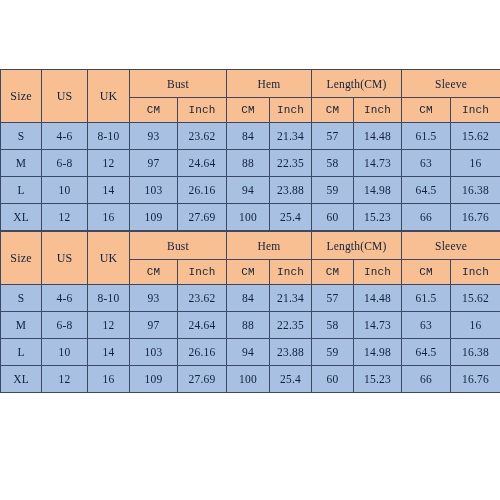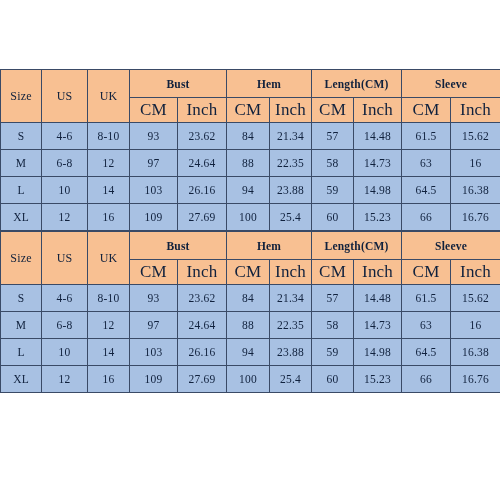--- a/index.html
+++ b/index.html
@@ -41,25 +41,25 @@
     padding: 0;
     letter-spacing: 0.2px;
   }
   thead td {
     background: #f8c092;
     font-size: 11.5px;
     color: #241409;
   }
   thead td.grouphead {
     height: 27px;
-    font-weight: bold;
   }
   thead td.subhead {
     height: 24px;
-    font-size: 17px;
+    font-size: 11px;
+    font-family: Liberation Mono, monospace;
   }
   thead td.stub {
     font-size: 12px;
   }
   tbody td {
     background: #a8c1e3;
     height: 26px;
     font-size: 11.5px;
     color: #13243f;
   }

